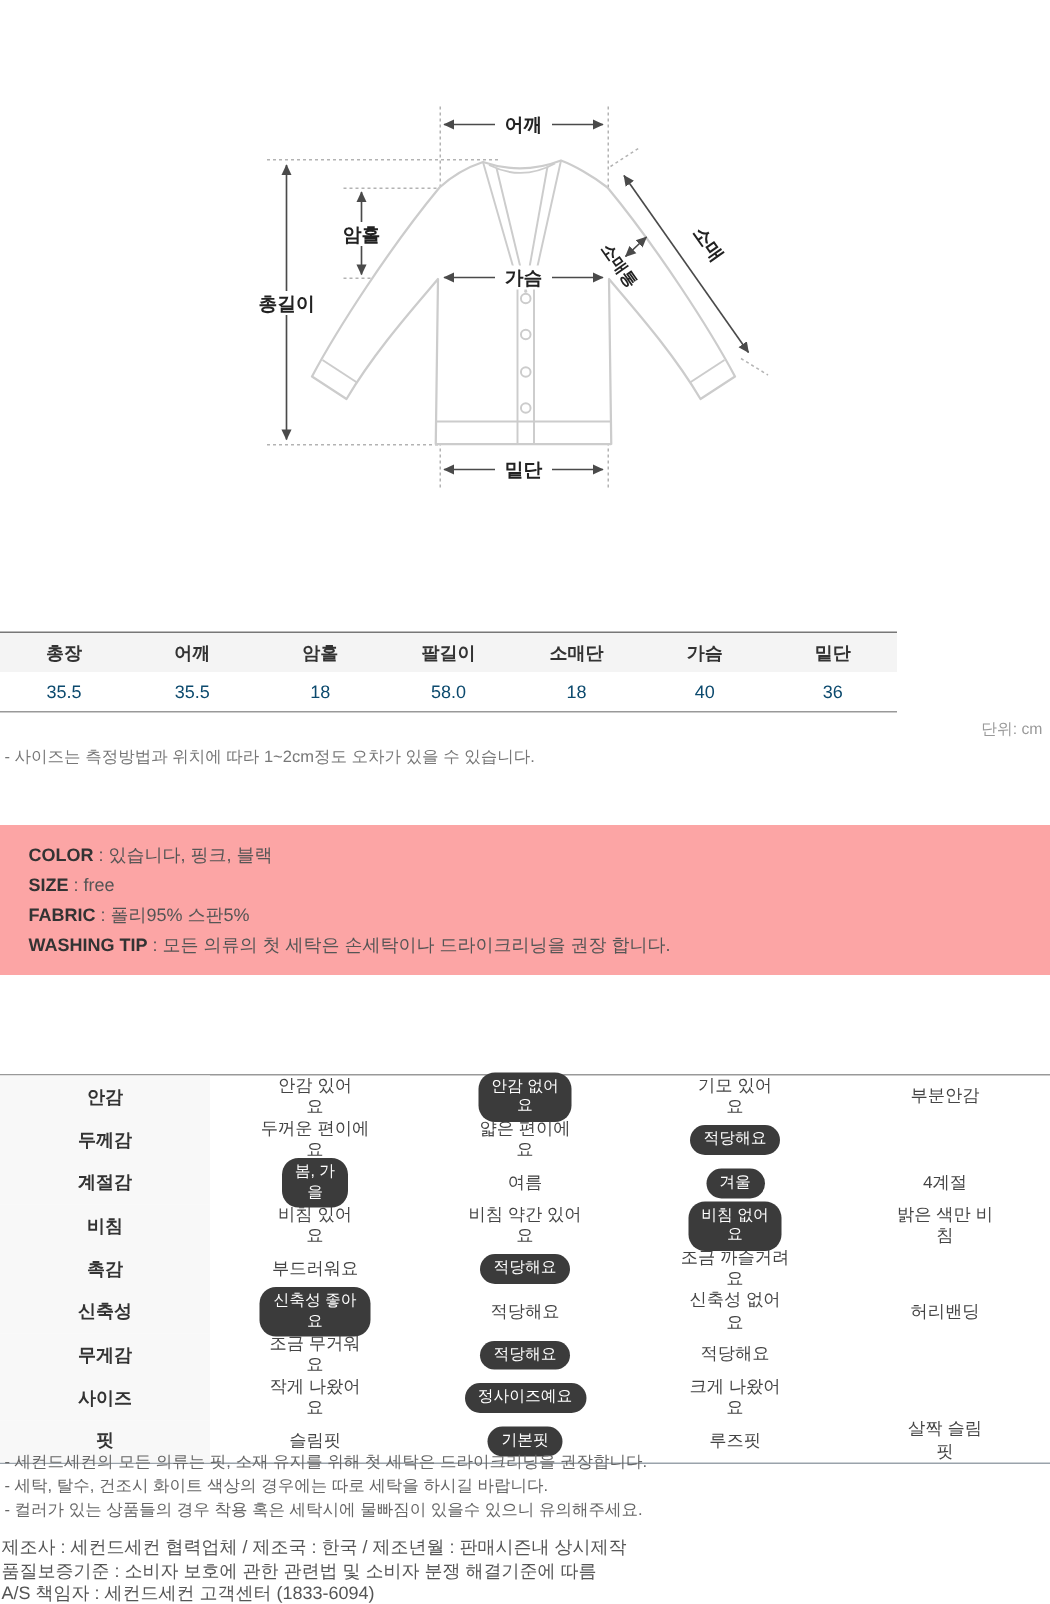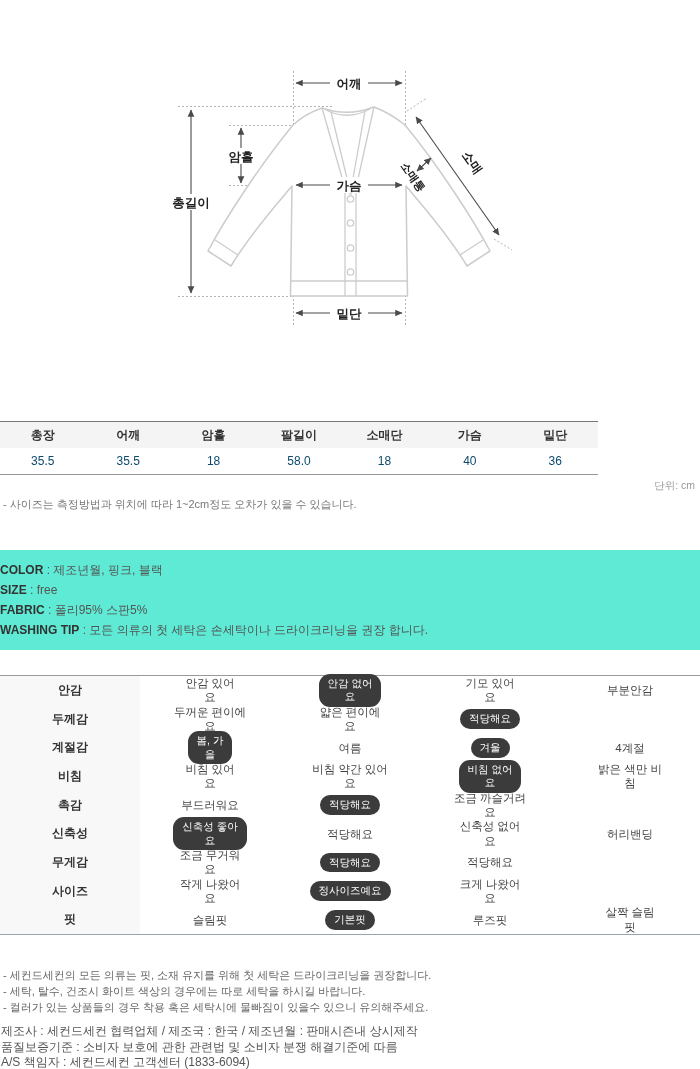--- a/index.html
+++ b/index.html
@@ -19,27 +19,27 @@
   
   .size-table { position:absolute; top:421px; left:0; width:598px; border-top:1px solid #777; border-bottom:1px solid #999; }
   .size-row { display:flex; height:26px; }
   .size-row.head { background:#f4f4f4; }
   .size-cell { width:100px; display:flex; align-items:center; justify-content:center; font-size:12px; color:#0c4a6e; }
   .size-row.head .size-cell { font-weight:bold; color:#333; }
   .unit { position:absolute; top:479px; right:5px; font-size:10.5px; color:#999; }
   .size-note { position:absolute; top:497px; left:3px; font-size:11px; color:#777; }
 
   
-  .info-section { position:absolute; top:550px; left:0; width:700px; height:100px; background:#5eead4; box-sizing:border-box; padding:10px 0; }
+  .info-section { position:absolute; top:550px; left:0; width:700px; height:100px; background:#fca5a5; box-sizing:border-box; padding:10px 19px; }
   .info-line { height:20px; display:flex; align-items:center; font-size:12px; color:#555; }
   .info-label { font-weight:bold; color:#333; white-space:pre; }
   .info-sep { white-space:pre; }
 
   
-  .attr-table { position:absolute; top:675px; left:0; width:700px; border-top:1px solid #999; border-bottom:1px solid #9aa3ab; }
+  .attr-table { position:absolute; top:716px; left:0; width:700px; border-top:1px solid #999; border-bottom:1px solid #9aa3ab; }
   .attr-row { display:flex; height:28.7px; }
   .attr-label { width:140px; background:#f8f8f8; display:flex; align-items:center; justify-content:center; font-size:12px; font-weight:bold; color:#333; flex:none; }
   .attr-cell { flex:1; display:flex; align-items:center; justify-content:center; text-align:center; }
   .attr-cell .plain { font-size:11.5px; color:#444; white-space:pre-line; line-height:1.25; }
   .attr-cell .badge { background:#3b3b3b; color:#fff; border-radius:11px; padding:3px 9px; font-size:10.5px; white-space:pre-line; line-height:1.3; display:inline-block; }
 
   
   .notes { position:absolute; top:967px; left:3px; font-size:11px; color:#666; line-height:16px; }
   .maker { position:absolute; top:1024px; left:1px; font-size:12px; color:#555; line-height:15.5px; }
 </style>
@@ -133,21 +133,21 @@
       <div class="size-cell">36</div>
     </div>
   </div>
   <div class="unit">단위: cm</div>
   <div class="size-note">- 사이즈는 측정방법과 위치에 따라 1~2cm정도 오차가 있을 수 있습니다.</div>
 
   <div class="info-section">
     <div class="info-line">
       <span class="info-label">COLOR</span>
         <span class="info-sep"> : </span>
-        <span>제조년월, 핑크, 블랙</span>
+        <span>있습니다, 핑크, 블랙</span>
     </div>
     <div class="info-line">
       <span class="info-label">SIZE</span>
         <span class="info-sep"> : </span>
         <span>free</span>
     </div>
     <div class="info-line">
       <span class="info-label">FABRIC</span>
         <span class="info-sep"> : </span>
         <span>폴리95% 스판5%</span>

